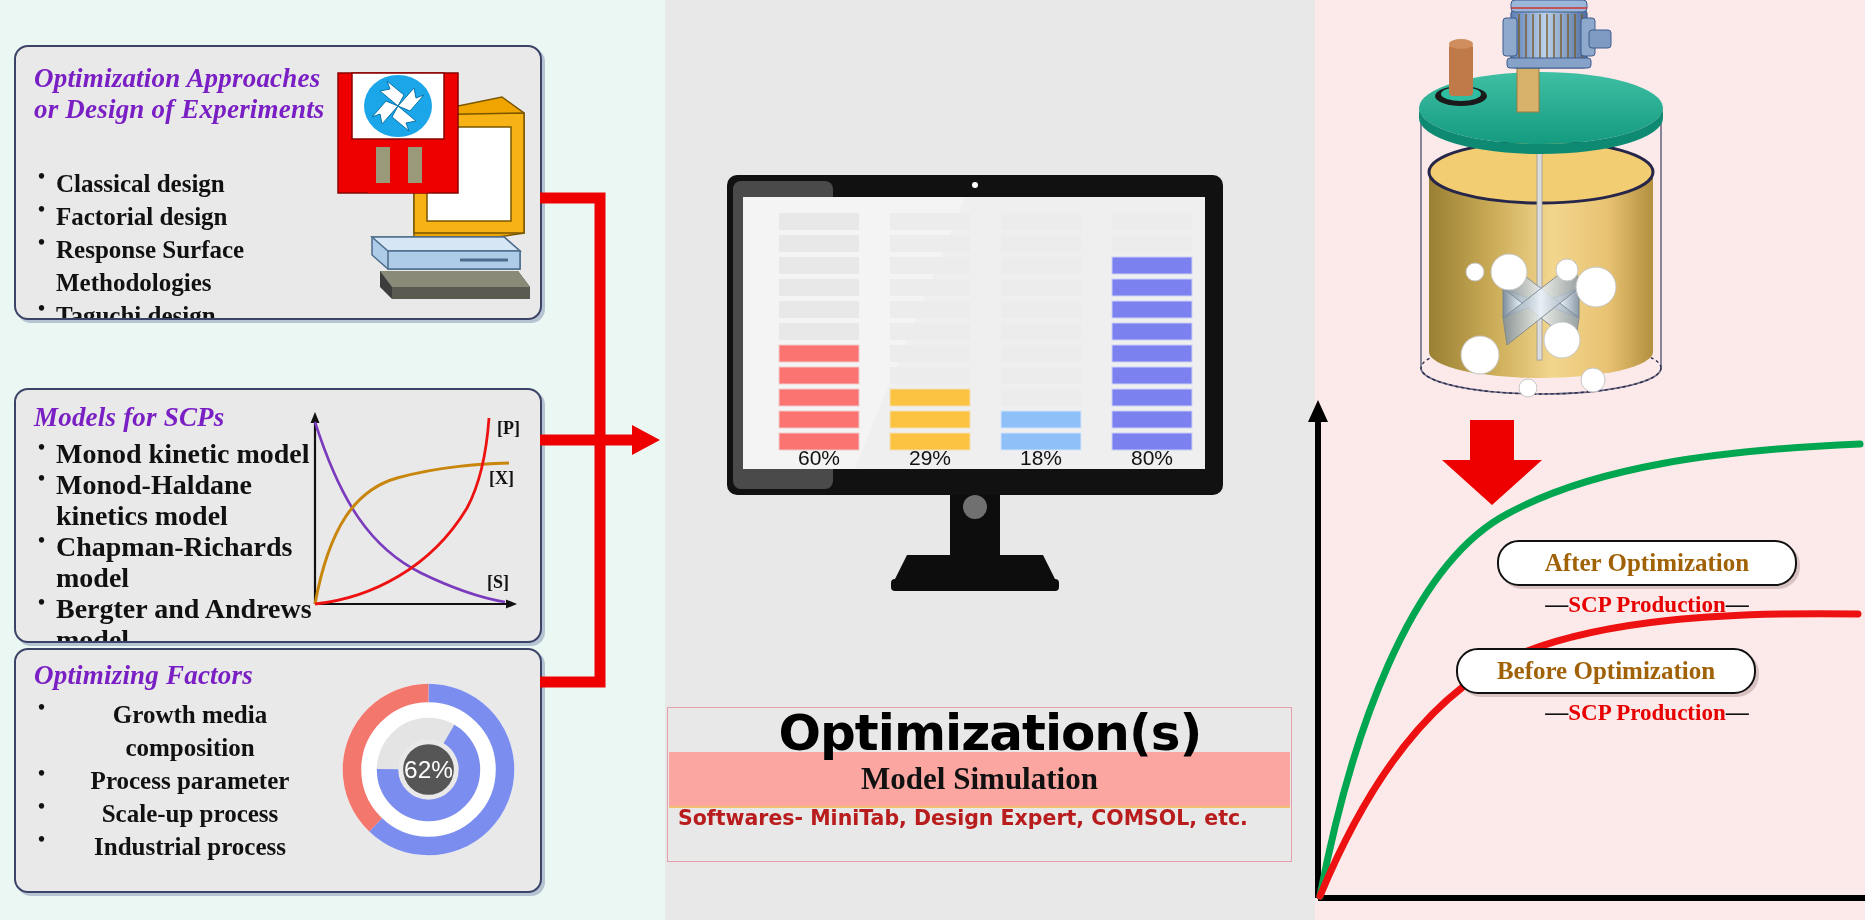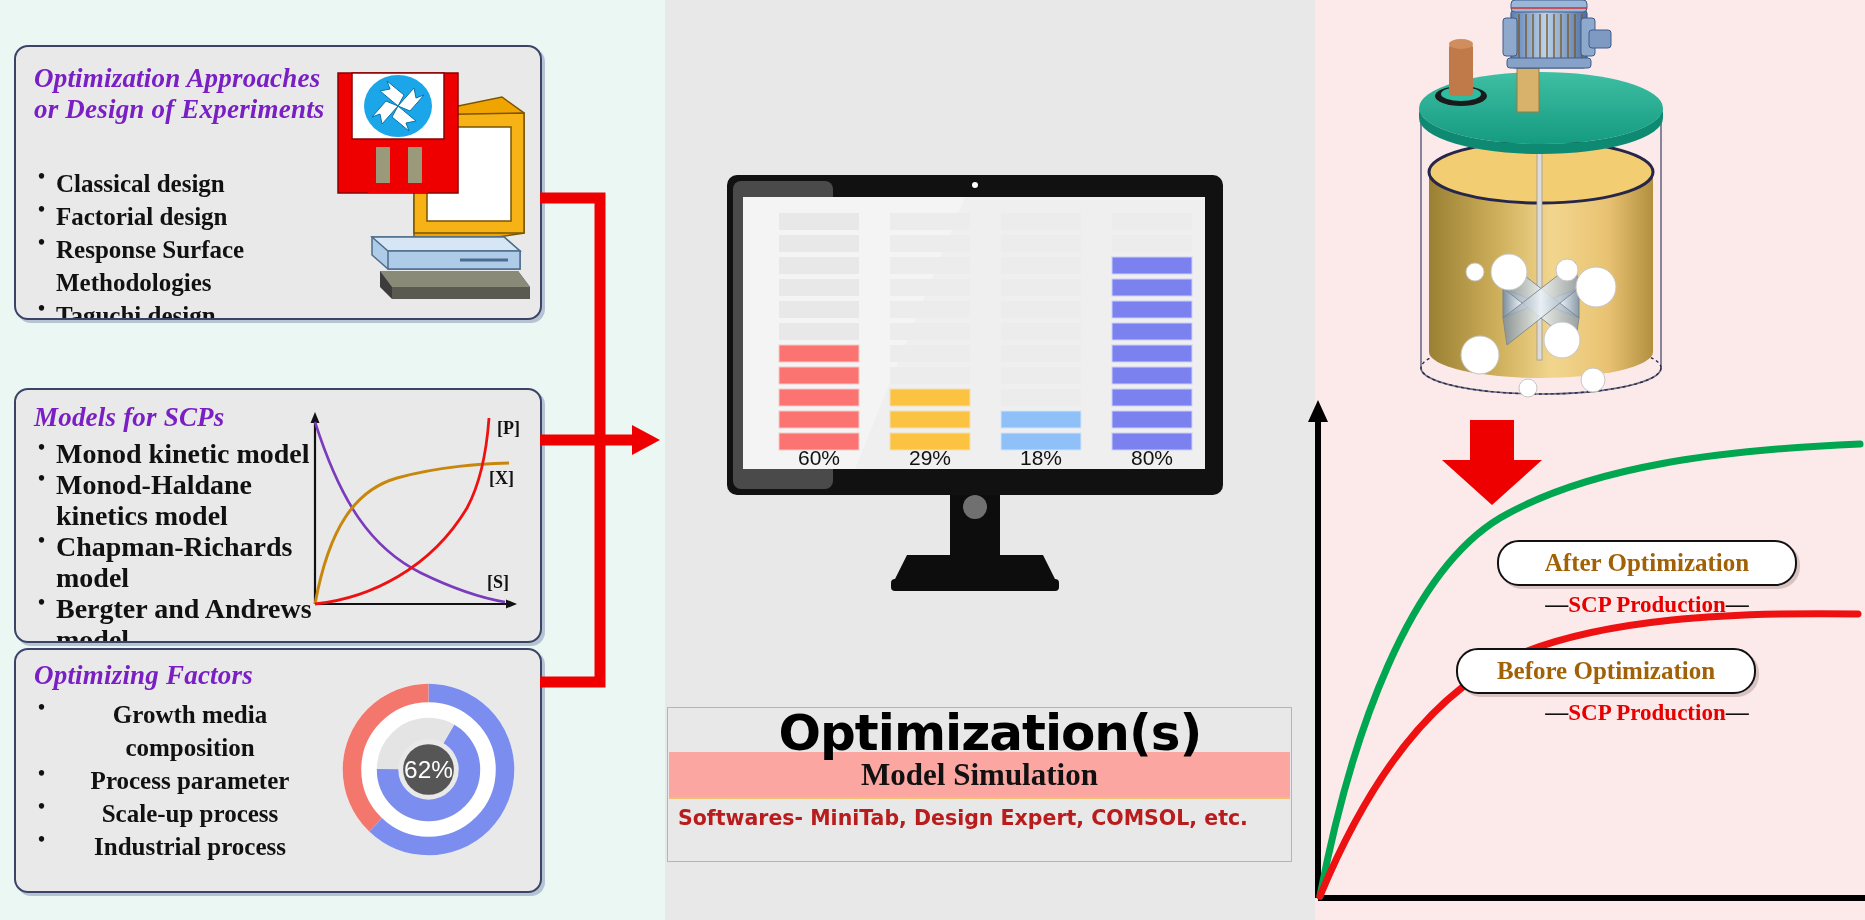--- a/index.html
+++ b/index.html
@@ -73,21 +73,21 @@
     text-align:center; font-family:"DejaVu Sans", sans-serif;
     font-weight:bold; font-size:50px; color:#000; letter-spacing:-1px;
     z-index:5;
     margin-top:32px;
   }
   #opt-box {
     position:absolute; left:667px; top:707px; width:625px; height:155px;
     border:1.5px solid #e3a0ab; background:transparent;
   }
   #opt-sim {
-    position:absolute; left:669px; top:752px; width:621px; height:47px;
+    position:absolute; left:669px; top:752px; width:621px; height:56px;
     background:#fba6a1; border-bottom:2px solid #f0c070;
     display:flex; align-items:center; justify-content:center;
     font-family:"Liberation Serif", serif; font-weight:bold; font-size:31px; color:#111;
   }
   #opt-soft {
     position:absolute; left:678px; top:805px; width:603px;
     font-family:"DejaVu Sans", sans-serif;
     font-weight:bold; font-size:20.5px; line-height:26px; color:#b91c1c;
   }
 

